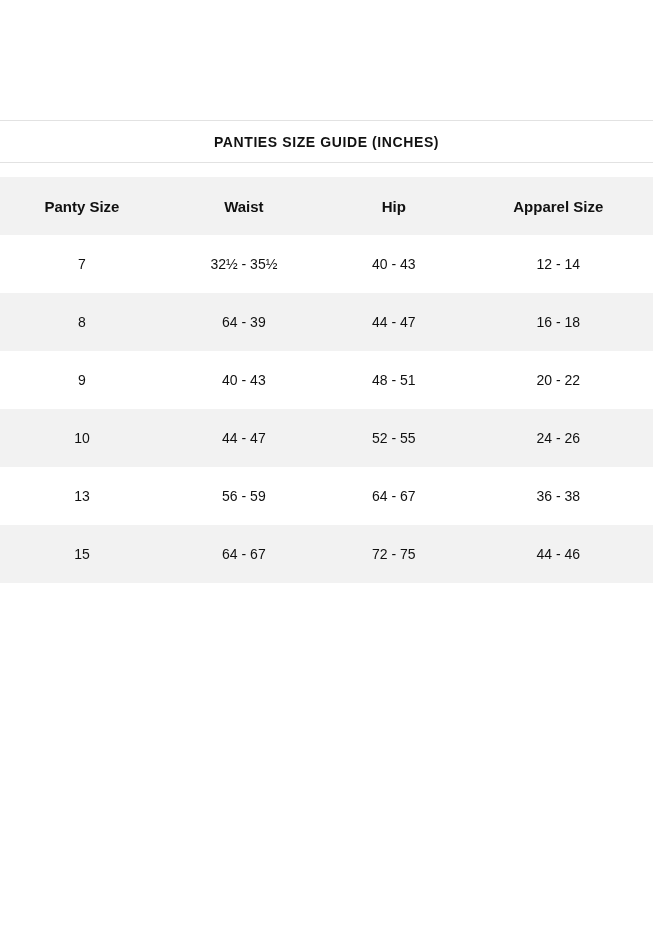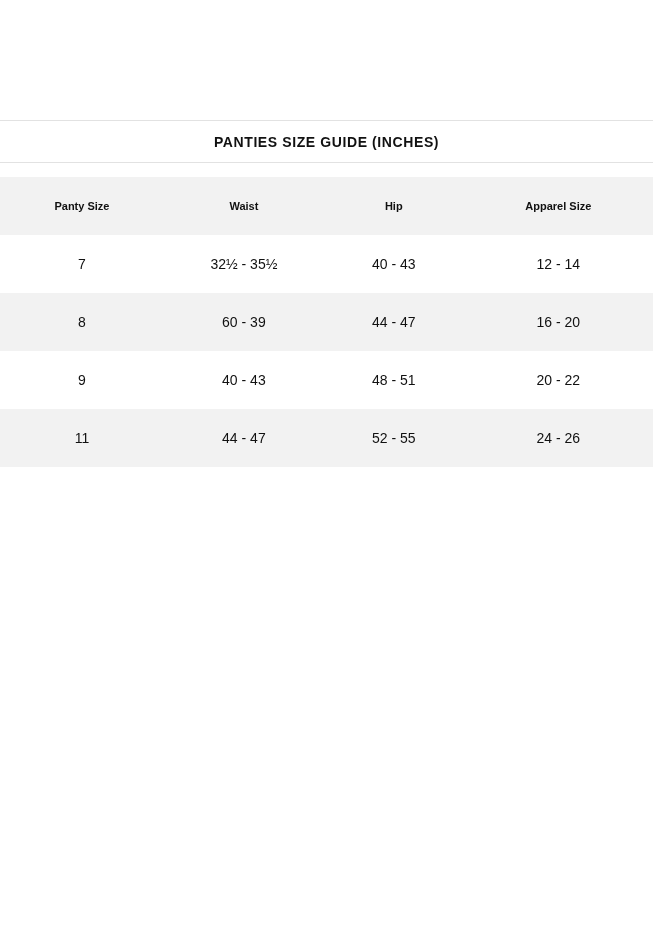--- a/index.html
+++ b/index.html
@@ -42,21 +42,21 @@
   }
   table.size-guide col.c1 { width: 25.1%; }
   table.size-guide col.c2 { width: 24.5%; }
   table.size-guide col.c3 { width: 21.4%; }
   table.size-guide col.c4 { width: 29.0%; }
   table.size-guide thead tr {
     background: var(--alt-bg);
   }
   table.size-guide th {
     height: 58px;
-    font-size: 11px;
+    font-size: 15px;
     font-weight: bold;
     text-align: center;
     vertical-align: middle;
     padding: 0;
   }
   table.size-guide td {
     height: 58px;
     font-size: 14px;
     font-weight: normal;
     text-align: center;
@@ -96,31 +96,43 @@
     </thead>
     <tbody id="table-body">
         <tr>
           <td>7</td>
           <td>32½ - 35½</td>
           <td>40 - 43</td>
           <td>12 - 14</td>
         </tr>
         <tr>
           <td>8</td>
-          <td>60 - 39</td>
+          <td>64 - 39</td>
           <td>44 - 47</td>
-          <td>16 - 20</td>
+          <td>16 - 18</td>
         </tr>
         <tr>
           <td>9</td>
           <td>40 - 43</td>
           <td>48 - 51</td>
           <td>20 - 22</td>
         </tr>
         <tr>
-          <td>11</td>
+          <td>10</td>
           <td>44 - 47</td>
           <td>52 - 55</td>
           <td>24 - 26</td>
+        </tr>
+        <tr>
+          <td>13</td>
+          <td>56 - 59</td>
+          <td>64 - 67</td>
+          <td>36 - 38</td>
+        </tr>
+        <tr>
+          <td>15</td>
+          <td>64 - 67</td>
+          <td>72 - 75</td>
+          <td>44 - 46</td>
         </tr>
       </tbody>
   </table>
 </div>
 
 </body></html>

